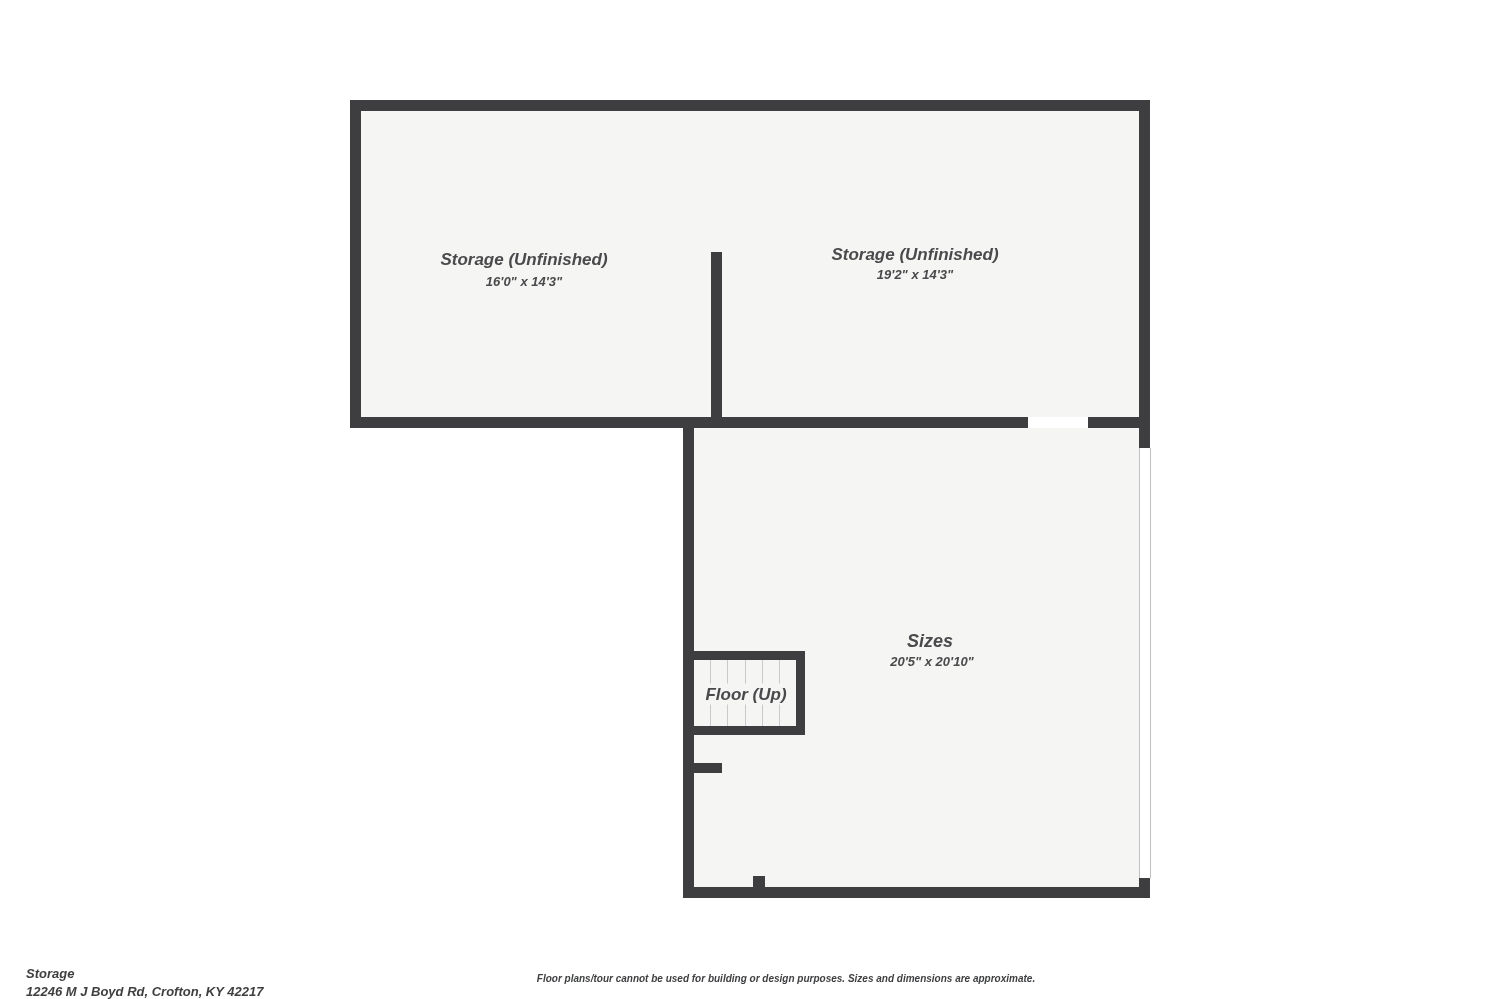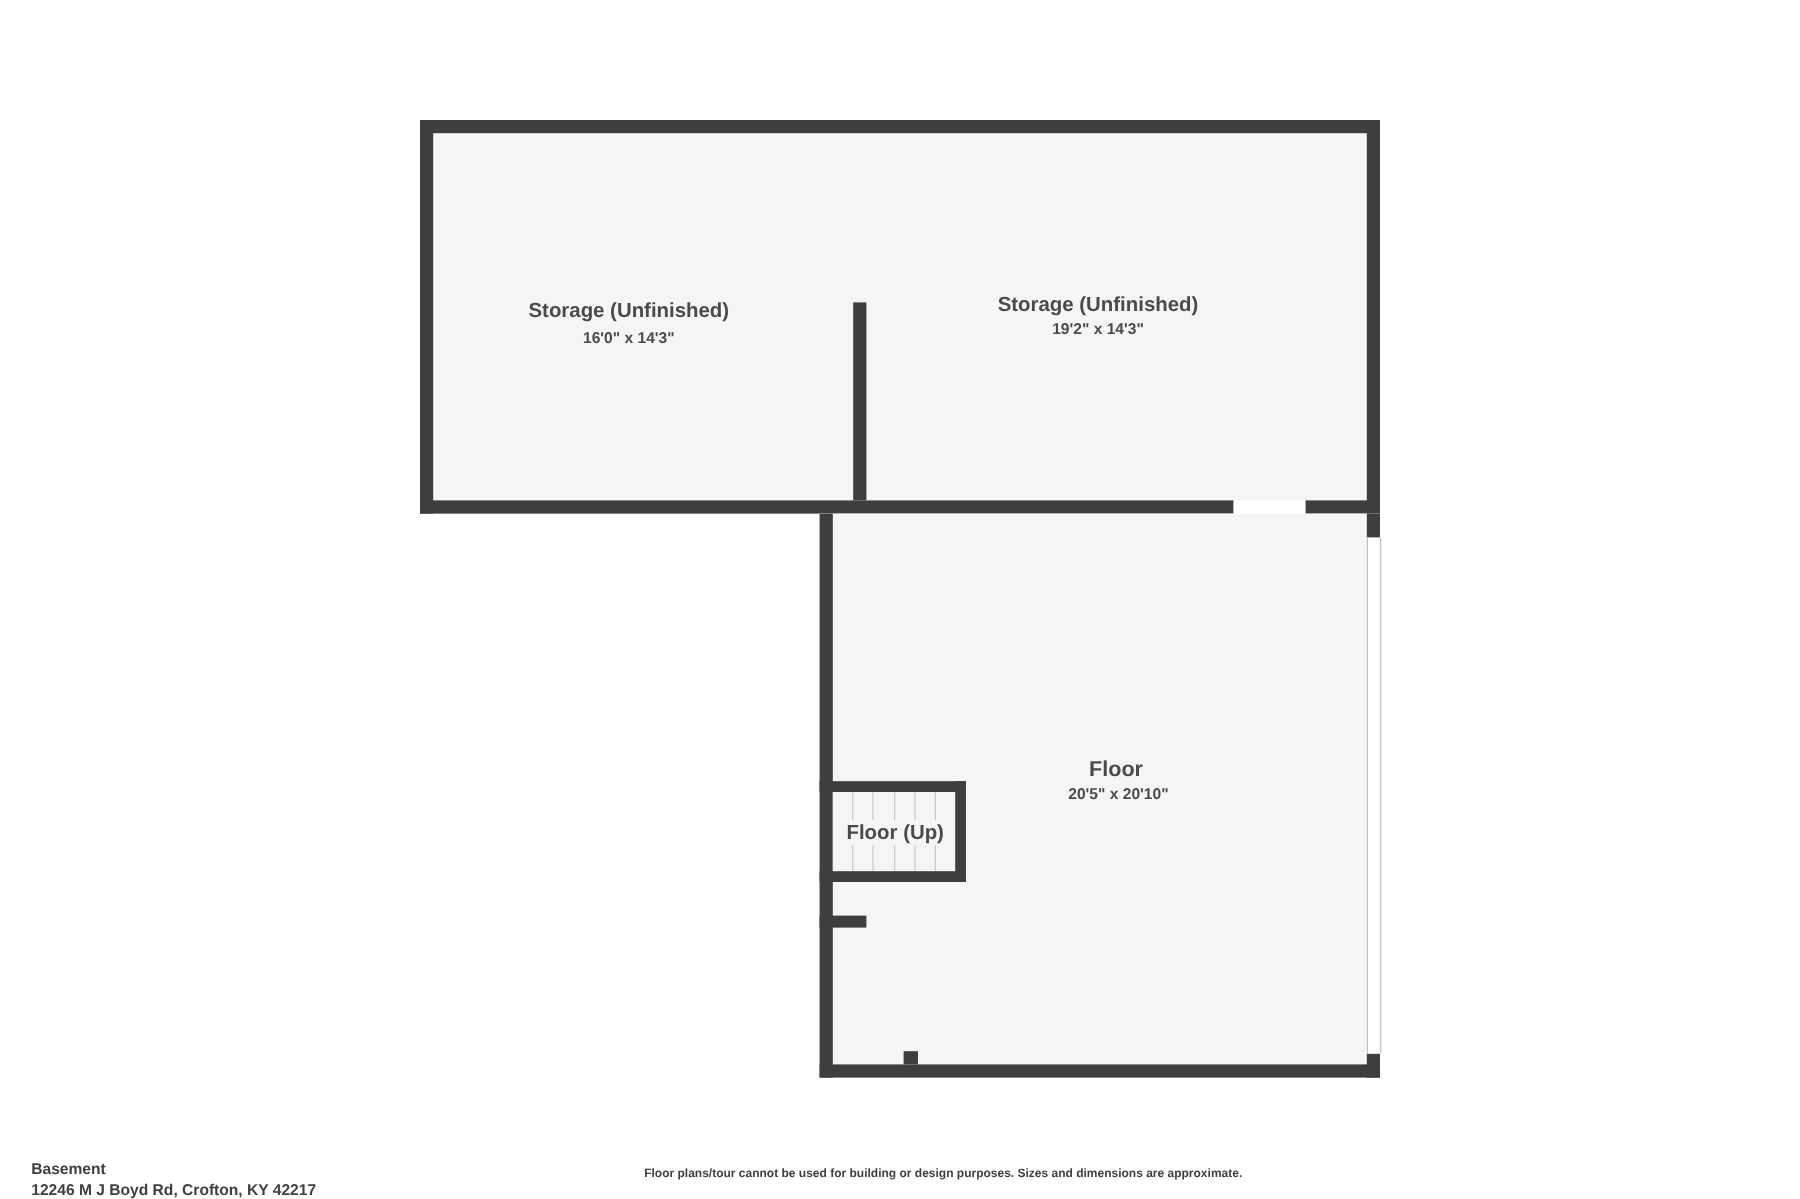--- a/index.html
+++ b/index.html
@@ -7,20 +7,21 @@
     padding: 0;
     background: #ffffff;
     font-family: "Liberation Sans", sans-serif;
   }
   #canvas {
     position: relative;
     width: 1500px;
     height: 999px;
     background: #ffffff;
     overflow: hidden;
+    font-style: italic;
   }
   .floor { position: absolute; background: var(--floor); }
   .wall  { position: absolute; background: var(--wall); }
   .door-gap { position: absolute; background: #ffffff; }
   .garage-door {
     position: absolute;
     background: #ffffff;
     border-left: 1px solid var(--doorline);
     border-right: 1px solid var(--doorline);
     box-sizing: border-box;
@@ -99,35 +100,35 @@
   <div class="wall" style="left:683px; top:428px; width:11px; height:470px;"></div>
   <div class="wall" style="left:683px; top:887px; width:467px; height:11px;"></div>
   <div class="wall" style="left:1139px; top:428px; width:11px; height:20px;"></div>
   <div class="wall" style="left:1139px; top:878px; width:11px; height:20px;"></div>
 
   <div class="garage-door" style="left:1139px; top:448px; width:12px; height:430px;"></div>
 
   <div class="wall" style="left:683px; top:763px; width:39px; height:10px;"></div>
   <div class="wall" style="left:753px; top:876px; width:12px; height:11px;"></div>
 
-  <div class="room-label garage-title" style="left:930px; top:641px;">Floor</div>
+  <div class="room-label garage-title" style="left:930px; top:641px;">Sizes</div>
   <div class="room-label room-dims" style="left:932px; top:661px;">20'5" x 20'10"</div>
 
   <div class="floor" style="left:694px; top:660px; width:102px; height:66px;"></div>
   <div class="treads" style="left:694px; top:660px; width:102px; height:66px;">
     <div></div>
     <div></div>
     <div></div>
     <div></div>
     <div></div>
     <div></div>
   </div>
   <div class="wall" style="left:683px; top:651px; width:122px; height:9px;"></div>
   <div class="wall" style="left:683px; top:726px; width:122px; height:9px;"></div>
   <div class="wall" style="left:796px; top:651px; width:9px; height:84px;"></div>
 
   <div class="room-label stairs-label" style="left:746px; top:694px;">Floor (Up)</div>
 
   <div class="footer-text" style="left:26px; top:942px;margin-top:42px;">12246 M J Boyd Rd, Crofton, KY 42217</div>
-  <div class="footer-text" style="left:26px; top:966px;">Basement</div>
+  <div class="footer-text" style="left:26px; top:966px;">Storage</div>
   <div class="disclaimer" style="top:973px;">Floor plans/tour cannot be used for building or design purposes. Sizes and dimensions are approximate.</div>
 
 </div>
 
 </body></html>

